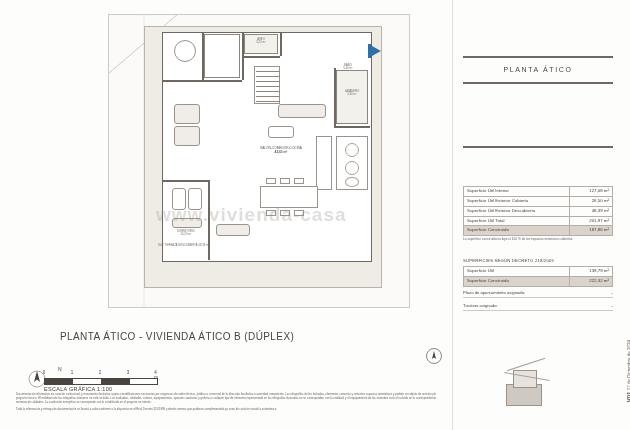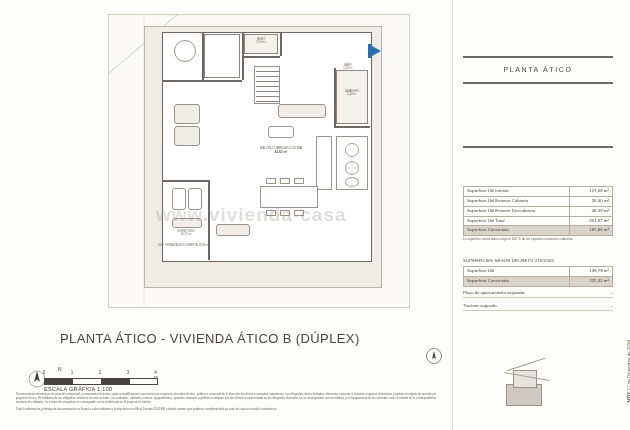--- a/index.html
+++ b/index.html
@@ -142,21 +142,21 @@
     color: rgba(150,145,138,0.30);
     letter-spacing: 1px;
     white-space: nowrap;
     pointer-events: none;
   }
 
   
   .plan-caption {
     position: absolute;
     left: 60px; top: 331px;
-    font-size: 13px;
+    font-size: 10px;
     letter-spacing: 0.4px;
     color: #4a4440;
   }
 
   
   .north {
     position: absolute;
     left: 28px; top: 368px;
     width: 18px; height: 22px;
   }

